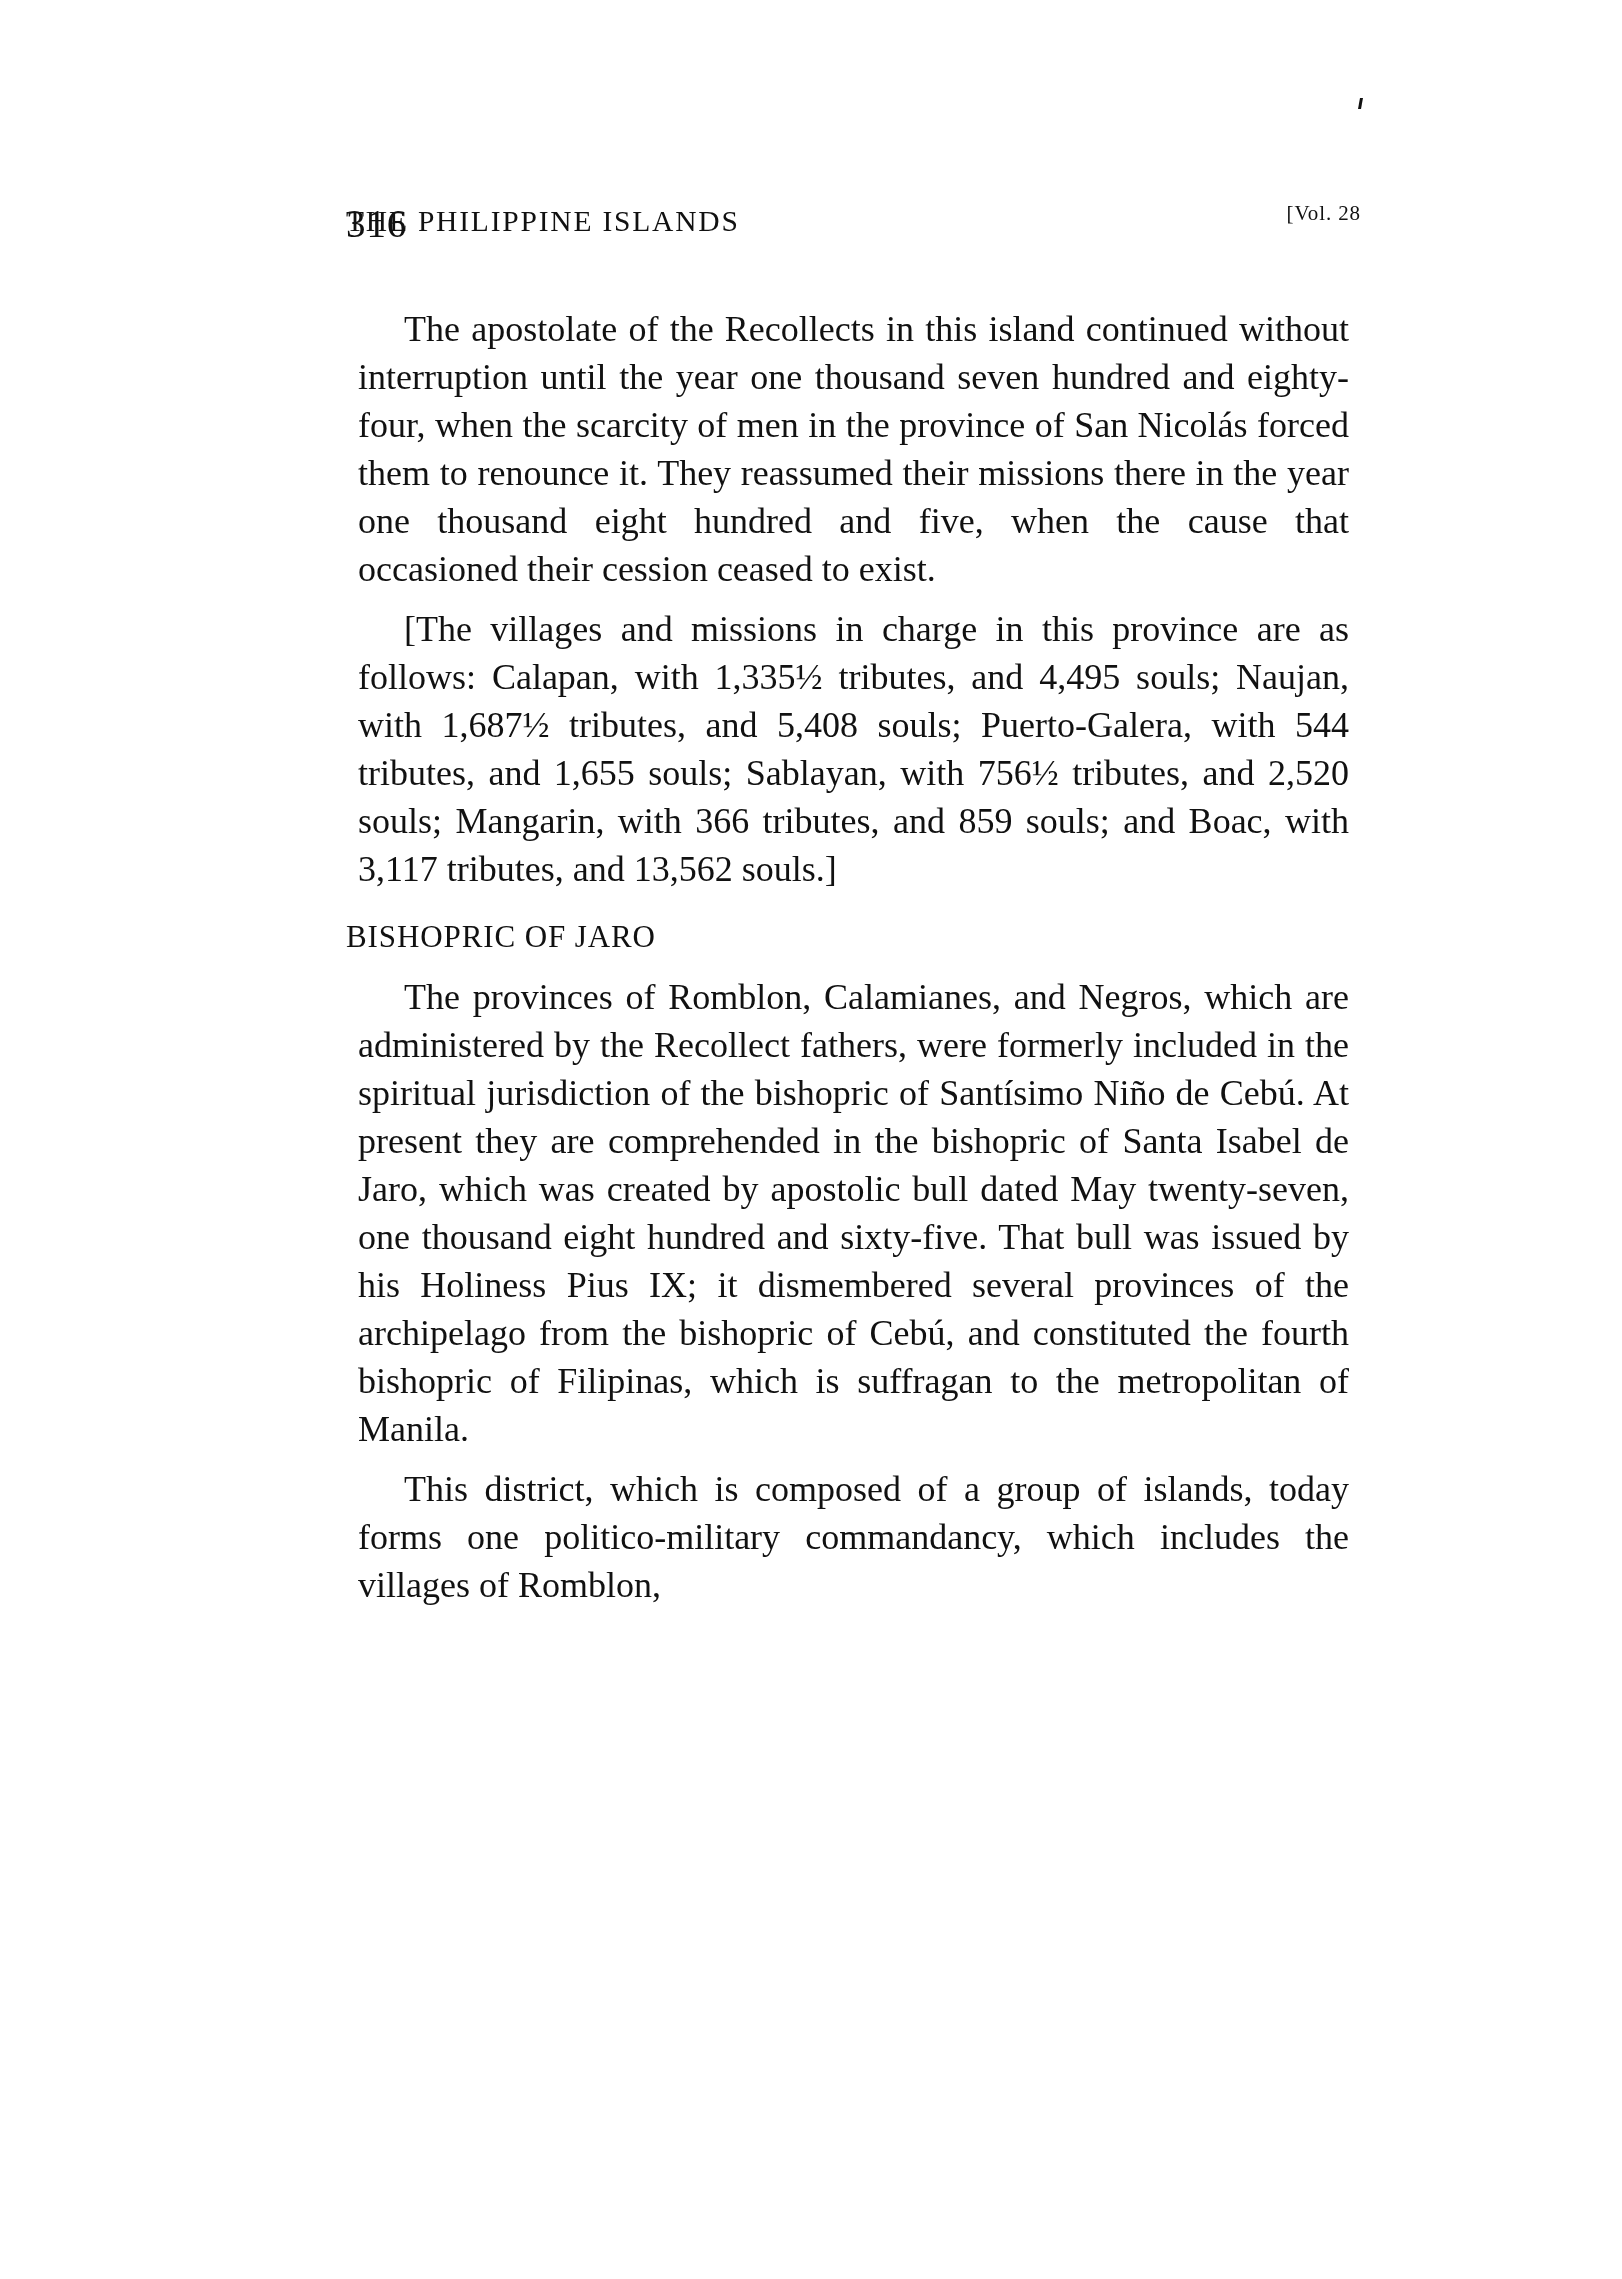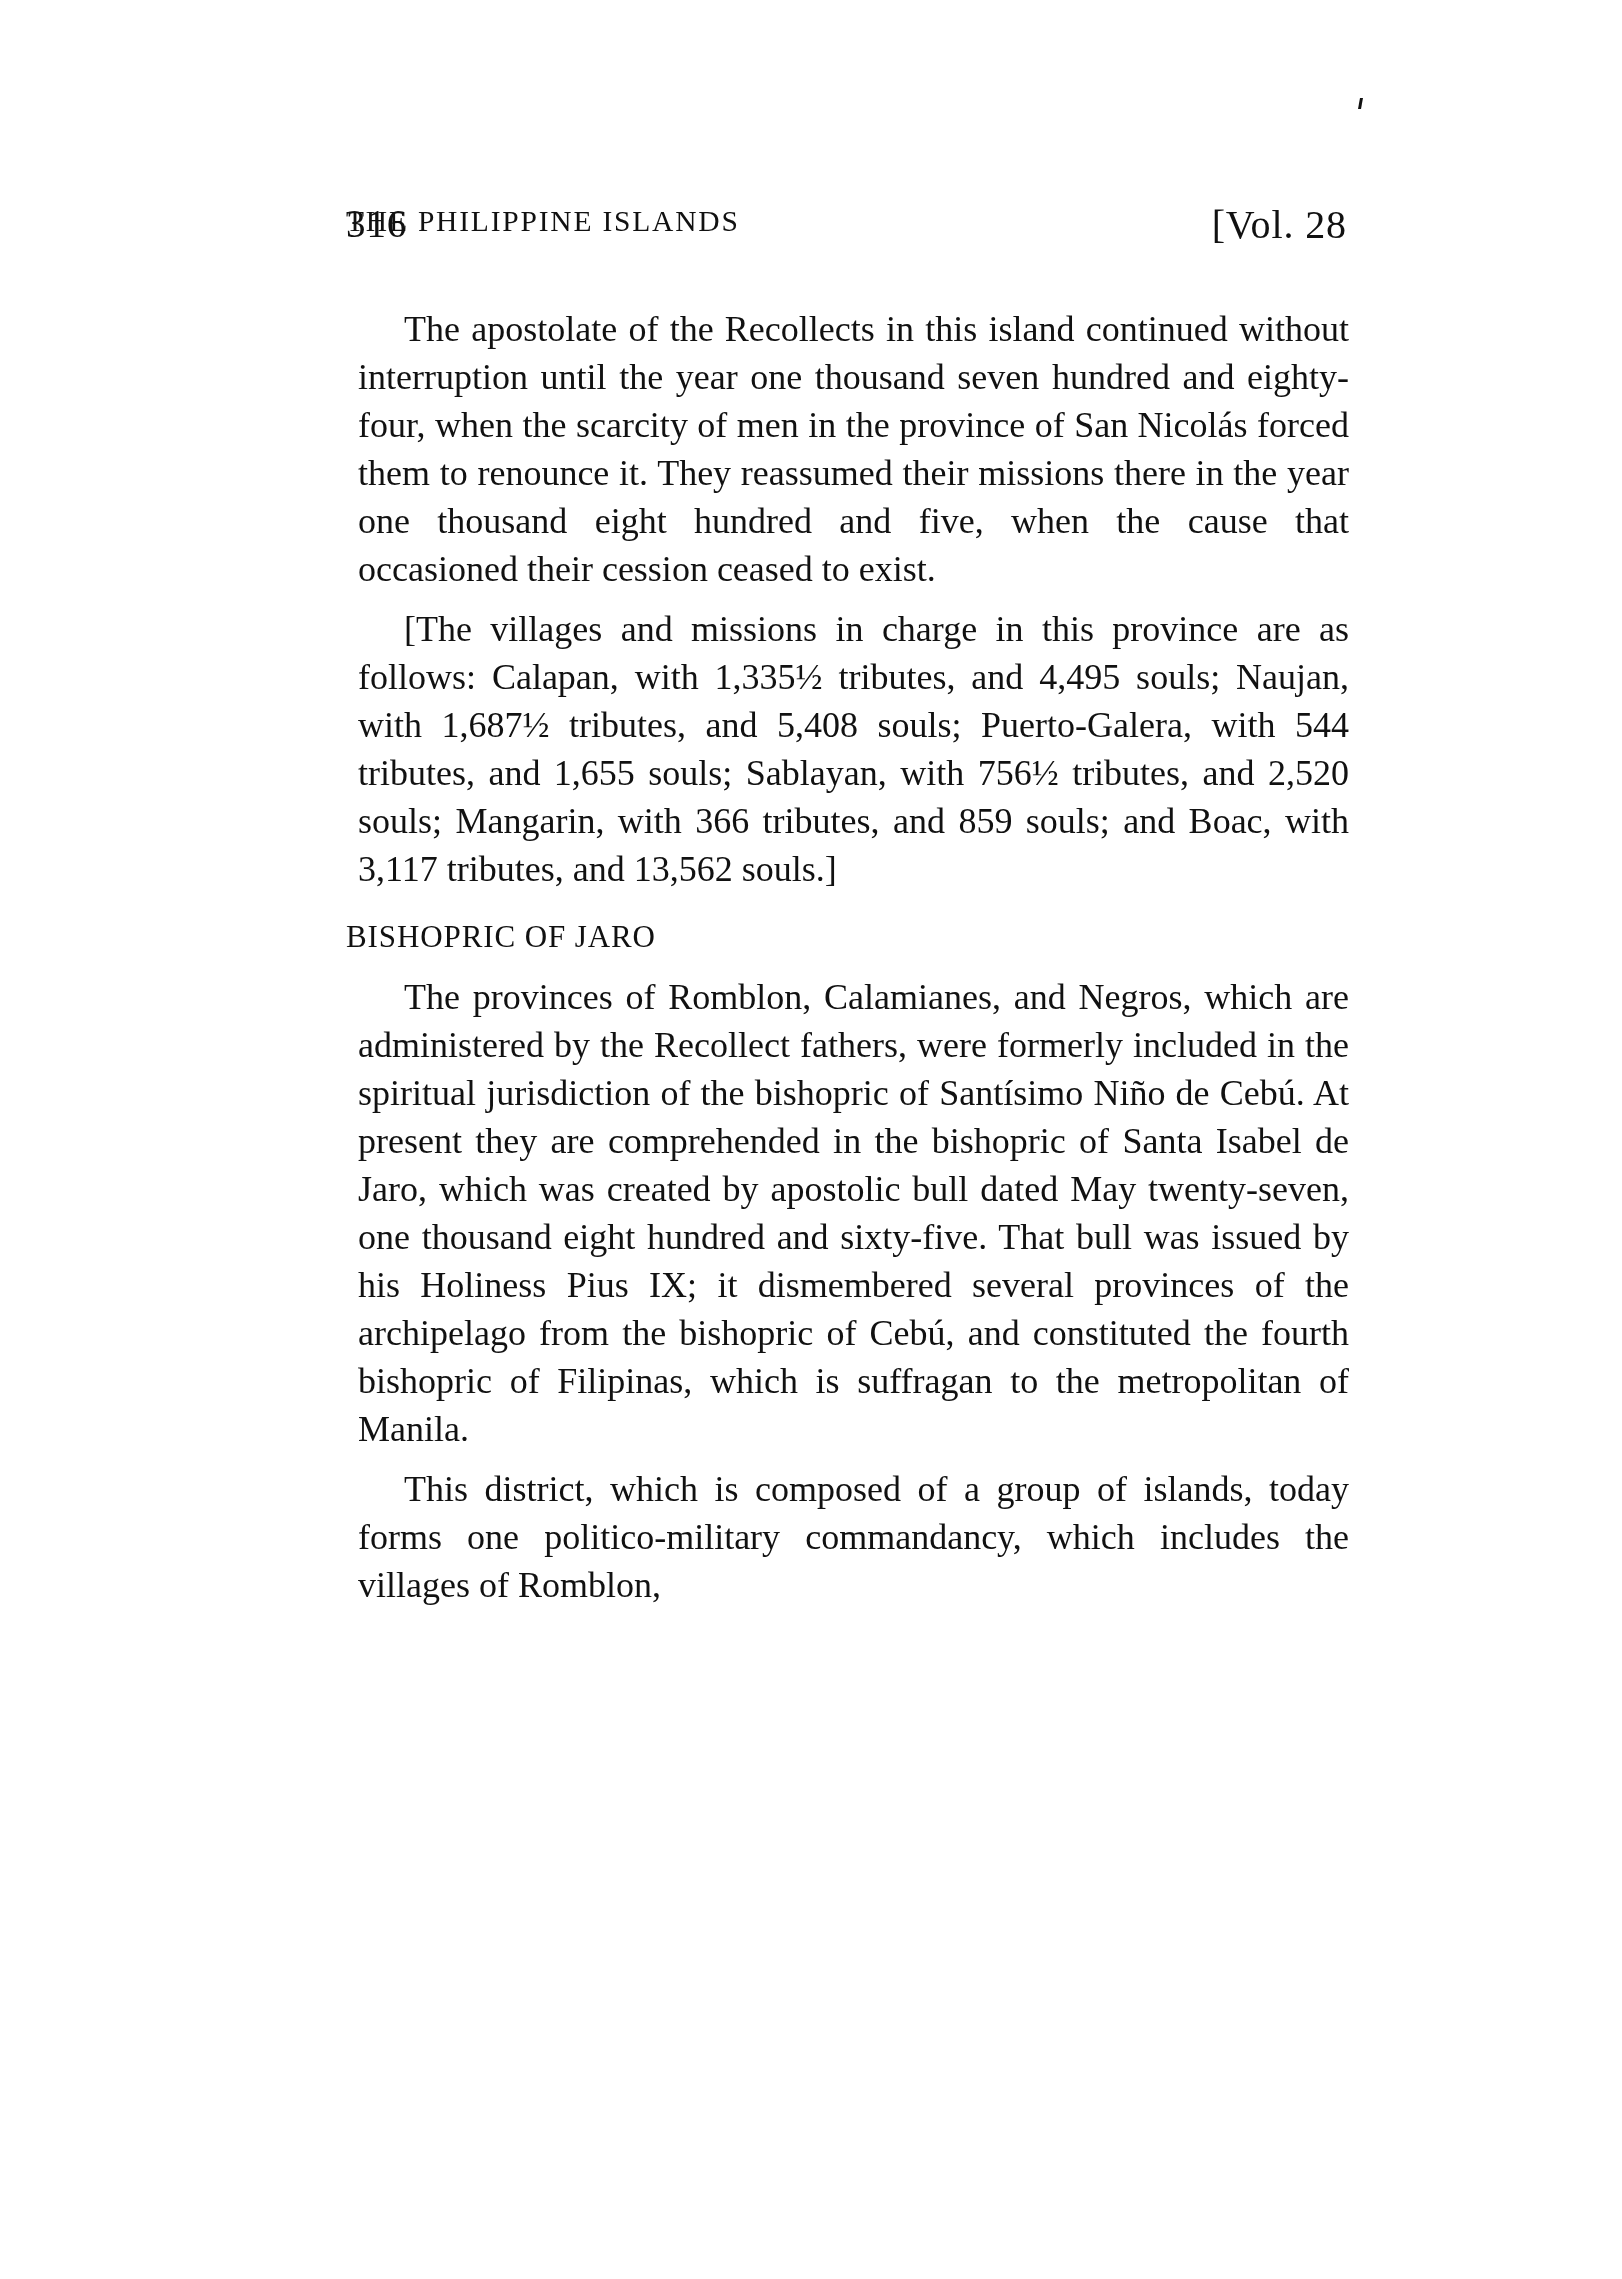--- a/index.html
+++ b/index.html
@@ -48,23 +48,23 @@
     .running-head .title {
       position: absolute;
       left: 0;
       right: 0;
       text-align: left;
       top: 3.7px;
       letter-spacing: 1.8px;
     }
     .running-head .vol {
       position: absolute;
-      right: 14px;
+      right: 0;
       top: 0;
-      font-size: 40px;
+      font-size: 21px;
     }
     .body-text {
       position: absolute;
       top: 293px;
       left: 0;
       width: 1015px;
       font-size: 36px;
       line-height: 48px;
       text-align: justify;
       hyphens: manual;

